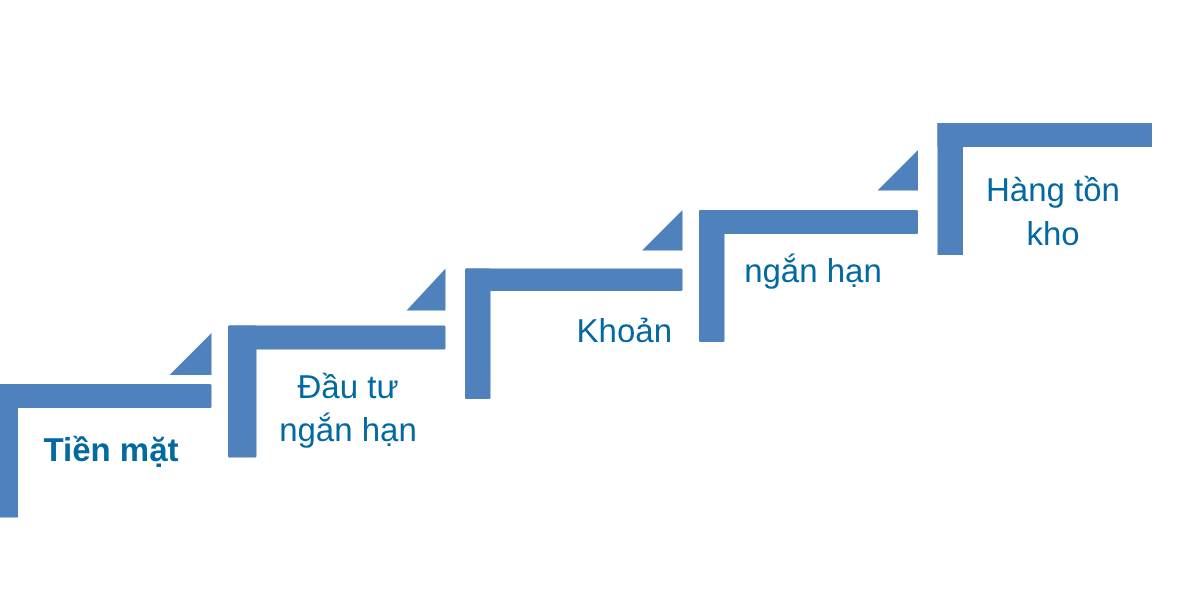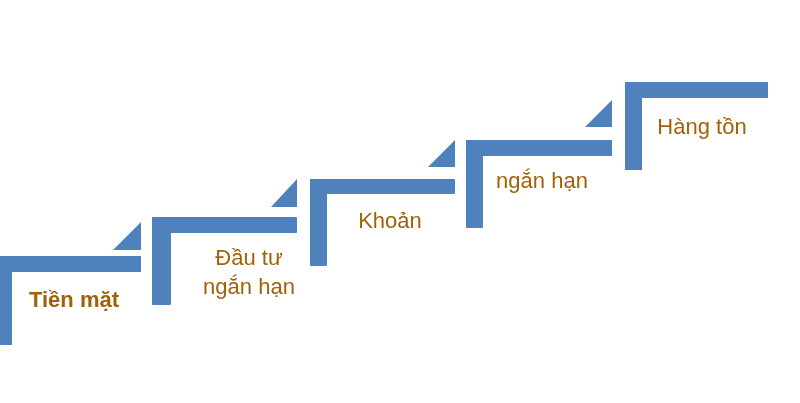--- a/index.html
+++ b/index.html
@@ -1,20 +1,20 @@
 <!DOCTYPE html>
 <html><head>
   <meta charset="utf-8">
   <style>
     html, body { margin: 0; padding: 0; background: #ffffff; }
     body { width: 800px; height: 403px; position: relative; overflow: hidden;
            font-family: "Liberation Sans", "DejaVu Sans", sans-serif; }
     .diagram { position: absolute; left: 0; top: 0; width: 800px; height: 403px; }
     .diagram svg { position: absolute; left: 0; top: 0; }
-    .label { position: absolute; color: #a16207; font-size: 22px; line-height: 29px;
+    .label { position: absolute; color: #0369a1; font-size: 22px; line-height: 29px;
              text-align: center; white-space: nowrap; }
   </style>
 </head>
 <body>
 
 <div class="diagram">
   <svg width="800" height="403" viewBox="0 0 800 403">
 
     <g fill="#4F81BD">
       <rect x="0" y="256" width="141" height="16" rx="1"></rect>
@@ -43,29 +43,30 @@
     <g fill="#4F81BD">
       <rect x="625" y="82" width="143" height="16"></rect>
       <rect x="625" y="82" width="17" height="88"></rect>
     </g>
   </svg>
 
   <div class="label" style="left:22px; top:285px; width:104px;font-weight:bold;">
     <span>Tiền mặt</span>
   </div>
 
-  <div class="label" style="left:172px; top:243px; width:120px;padding-left:17px;">
+  <div class="label" style="left:172px; top:243px; width:120px;">
     <div>Đầu tư</div>
     <div>ngắn hạn</div>
   </div>
 
-  <div class="label" style="left:332px; top:206px; width:116px;">
+  <div class="label" style="left:332px; top:206px; width:116px;text-align:right;">
     <div>Khoản</div>
   </div>
 
   <div class="label" style="left:482px; top:166px; width:120px;">
     <div>ngắn hạn</div>
   </div>
 
   <div class="label" style="left:642px; top:112px; width:120px;">
     <div>Hàng tồn</div>
+    <div>kho</div>
   </div>
 </div>
 
 </body></html>

